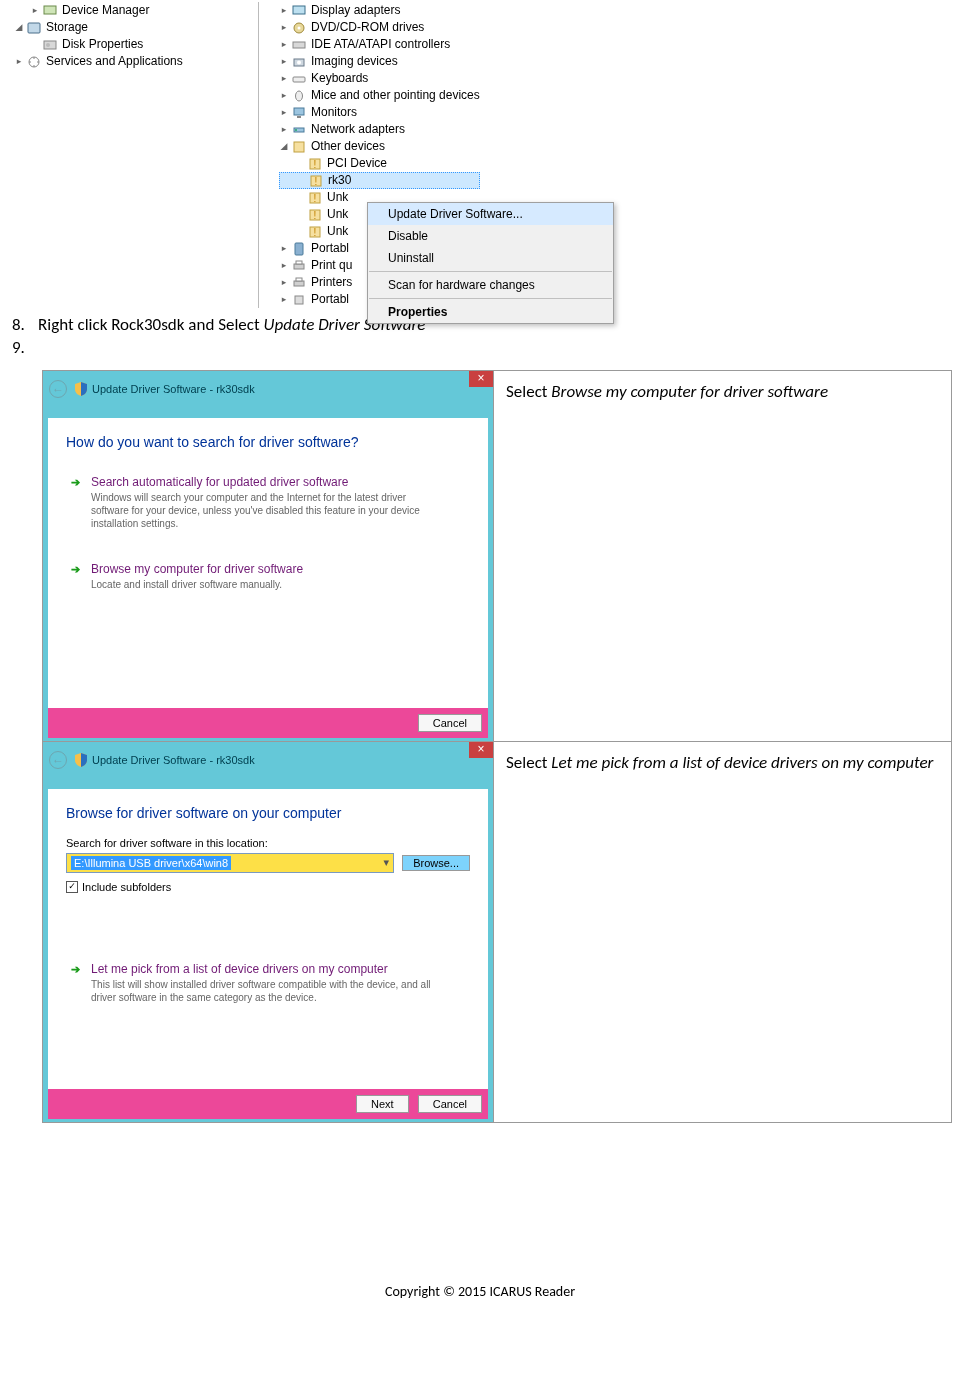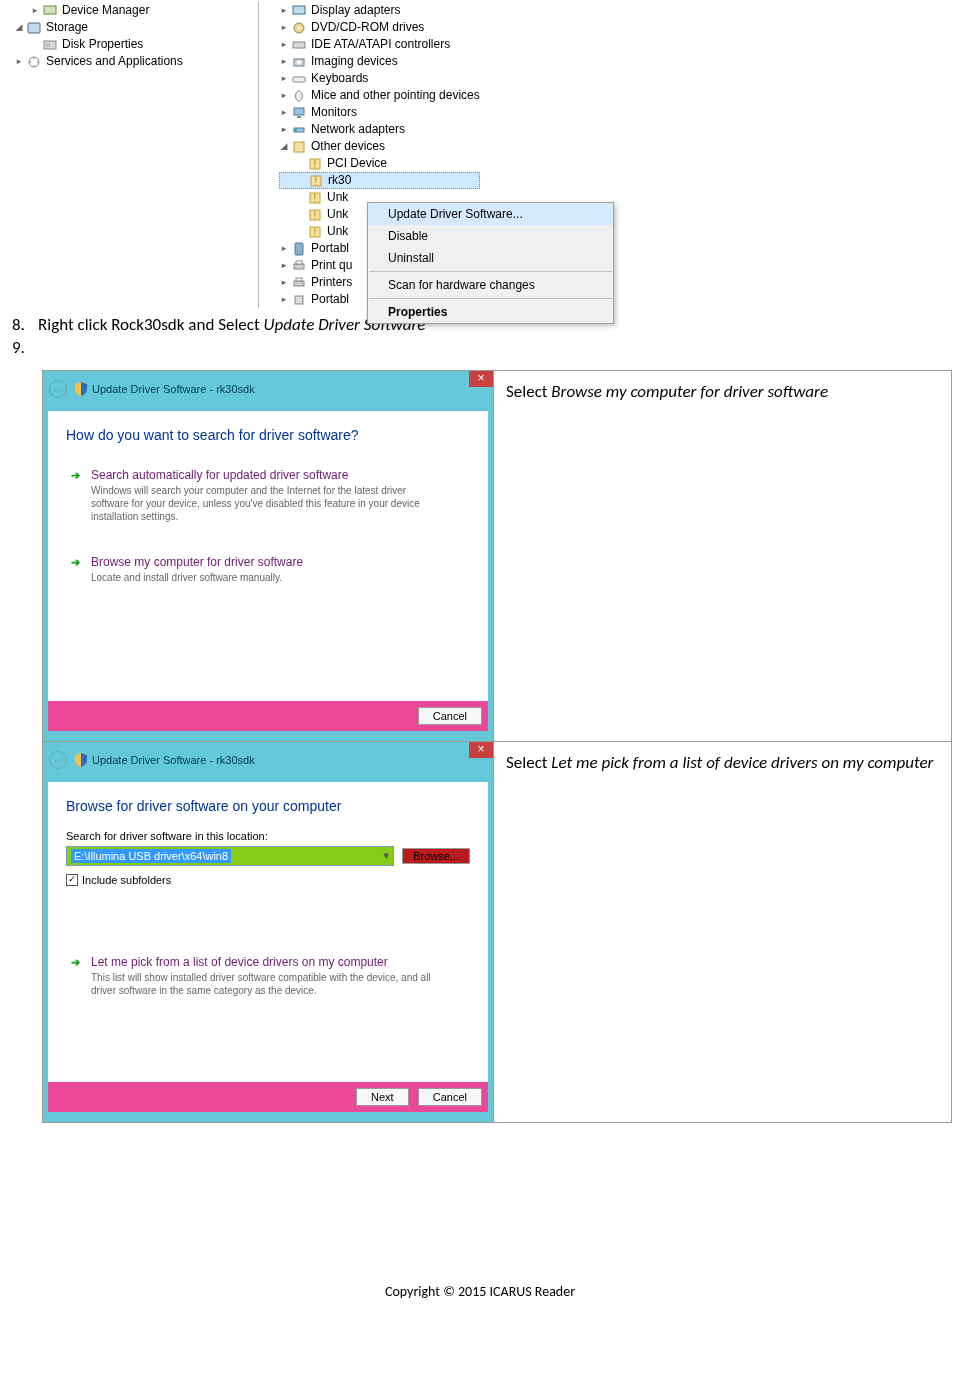--- a/index.html
+++ b/index.html
@@ -147,21 +147,21 @@
     line-height: 15px;
     font-size: 12px;
   }
   .win .titlebar .shield {
     display: inline-block;
     width: 12px; height: 12px;
     margin-right: 4px;
   }
   .win .content {
     background: #fff;
-    margin: 8px 5px 0 5px;
+    margin: 15px 5px 0 5px;
     padding: 16px 18px 12px 18px;
   }
   .win .heading {
     color: #003399;
     font-size: 14px;
     margin-bottom: 16px;
   }
   .win .opt {
     border: 1px solid transparent;
     padding: 8px 10px 10px 24px;
@@ -194,41 +194,41 @@
     padding: 2px 14px;
     font-size: 11px;
     margin-left: 6px;
   }
 
   .win .field-label { font-size: 11px; margin-top: 12px; margin-bottom: 4px; }
   .win .path-row { display: flex; align-items: center; gap: 8px; }
   .win .path-input {
     flex: 1;
     border: 1px solid #7a9ac0;
-    background: #84cc16;
+    background: #fde047;
     height: 20px;
     display: flex;
     align-items: center;
     padding: 0 4px;
     color: #fff;
     font-size: 11px;
     position: relative;
   }
   .win .path-input .sel {
     background: #3399ff;
     color: #fff;
     padding: 1px 3px;
   }
   .win .path-input .dd {
     margin-left: auto;
     color: #555;
   }
   .win .browse-btn {
     border: 1px solid #999;
-    background: #b91c1c;
+    background: #7dd3fc;
     padding: 1px 10px;
     font-size: 11px;
   }
   .win .chk-row { margin-top: 8px; font-size: 11px; display: flex; align-items: center; gap: 4px;}
   .win .chk {
     width: 12px; height: 12px; border: 1px solid #555; display: inline-flex; align-items: center; justify-content: center; font-size: 9px; line-height: 9px;
   }
 
   
   .footer {

